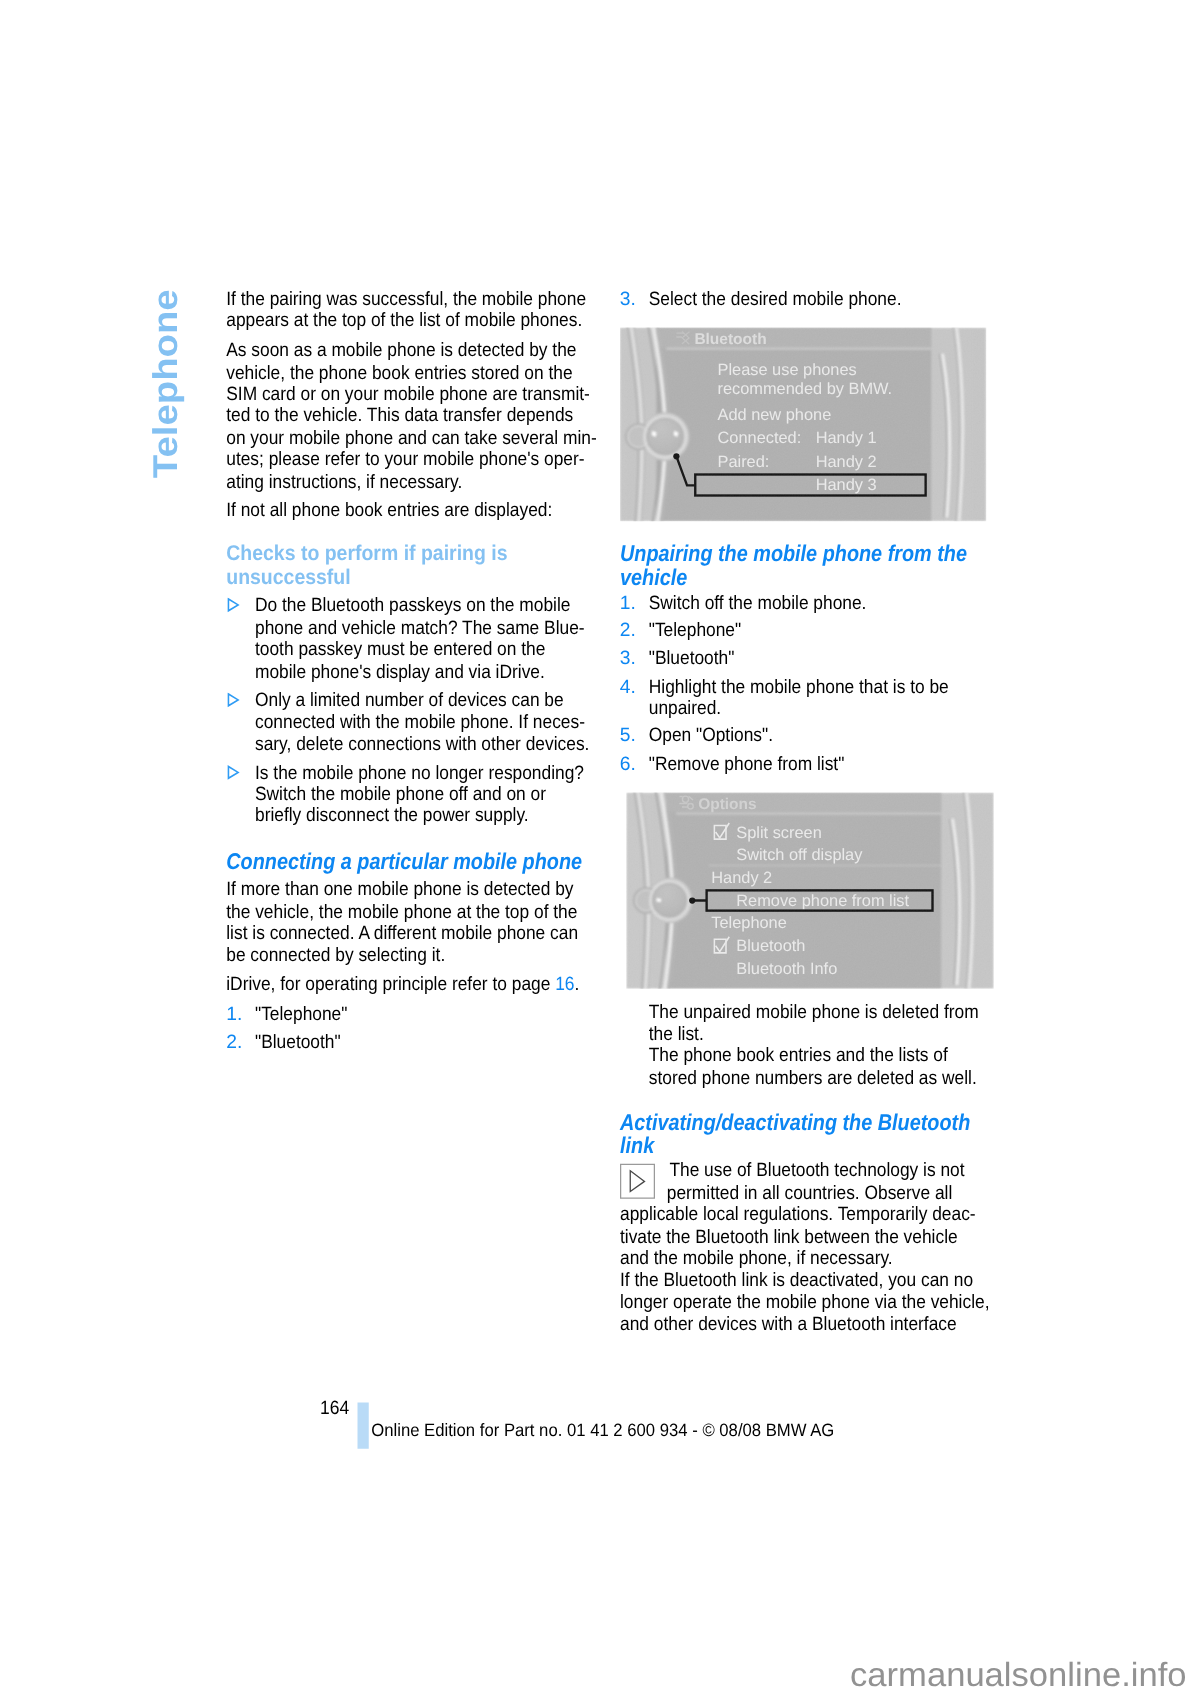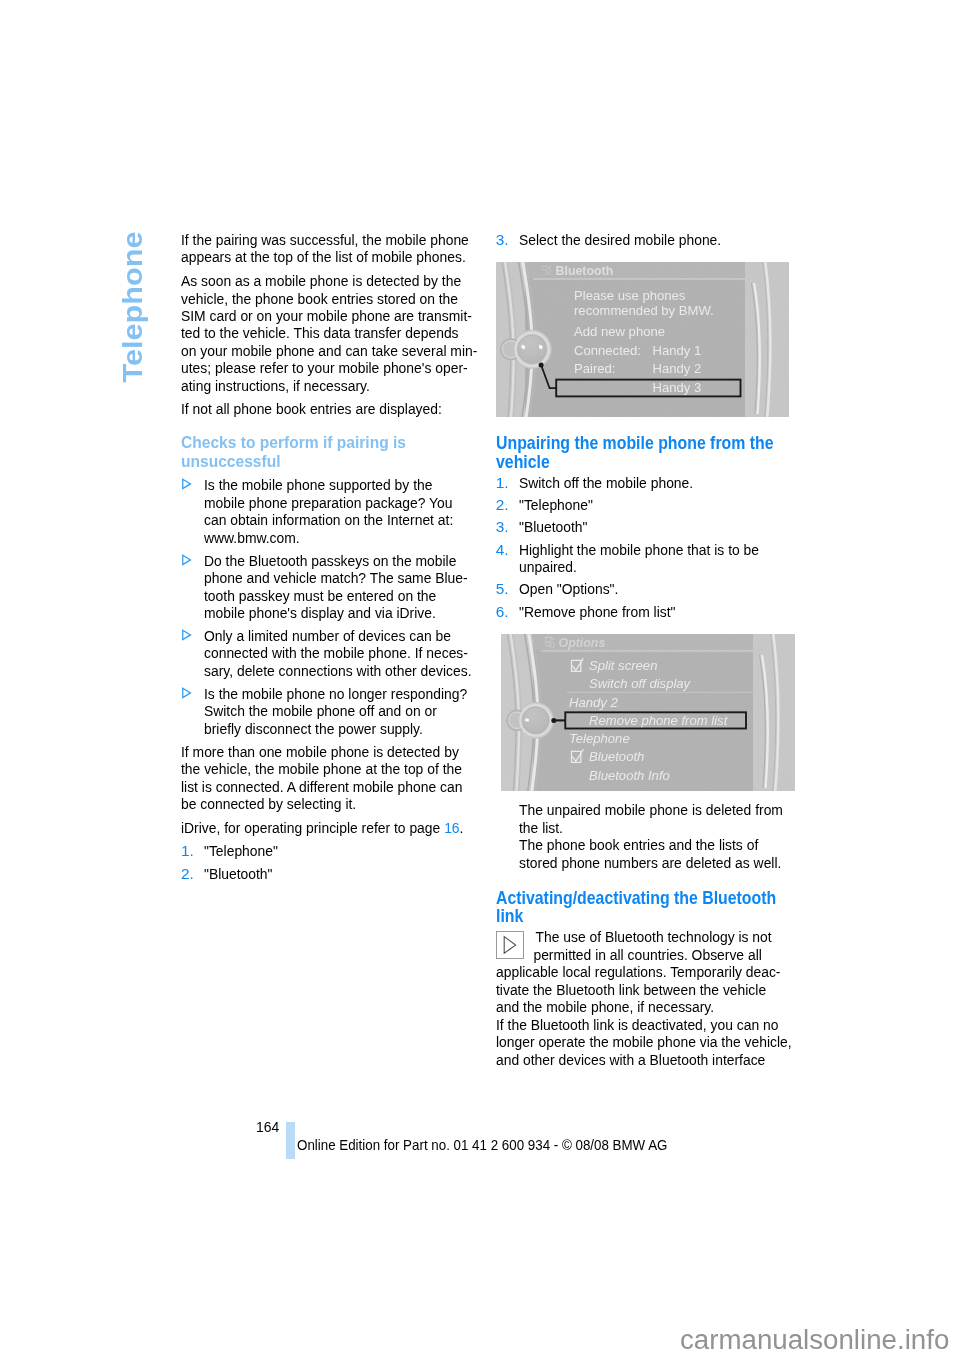--- a/index.html
+++ b/index.html
@@ -12,21 +12,21 @@
     white-space:nowrap;transform-origin:0 0;}
 
   .col{position:absolute;color:#000;}
   .col-left{left:181px;top:231px;width:293px;}
   .col-right{left:495.8px;top:231px;width:296px;}
 
   .ln{font-size:15.4px;line-height:17.45px;white-space:pre;
       display:block;transform:scaleX(0.902);transform-origin:0 0;}
 
   .para{margin:0 0 6.2px 0;}
-  .heading{margin:17.8px 0 3.0px 0;}
+  .heading{margin:17.8px 0 3.0px 0;font-style:italic;}
   .col-left .heading{margin-bottom:5.4px;}
   .heading .ln{font-size:18.2px;line-height:18.2px;font-weight:bold;color:#0c86f2;
       transform:scaleX(0.872);}
   .subheading{margin:16.5px 0 4.8px 0;}
   .subheading .ln{font-size:17px;line-height:18.6px;font-weight:bold;color:#84c1f2;
       transform:scaleX(0.916);}
 
   .bullet{position:relative;margin:0 0 5.5px 0;padding-left:23.3px;}
   .bullet .mk{position:absolute;left:-0.2px;top:2.0px;line-height:0;}
   .step{position:relative;margin:0 0 4.85px 0;padding-left:23.3px;}
@@ -35,21 +35,21 @@
 
   .indent-para{margin:0;padding-left:23.3px;}
 
   .note{position:relative;margin:0.8px 0 0 0;}
   .note-icon{position:absolute;left:0.3px;top:2.2px;width:28px;height:28.2px;border:1px solid #9a9a9a;box-sizing:border-box;}
   .note .ln.first{padding-left:43.8px;}
   .note .ln.second{padding-left:41.5px;}
 
   .figure{margin:13.1px 0 10.1px 0;}
   .figure svg{display:block;}
-  .figure.fig-options{margin-top:14.3px;margin-left:5px;margin-bottom:10.0px;font-style:italic;}
+  .figure.fig-options{margin-top:14.3px;margin-left:5px;margin-bottom:10.0px;}
 
   .pagenum{position:absolute;left:256.2px;top:1118px;font-size:15.4px;color:#000;
       transform:scaleX(0.907);transform-origin:0 0;}
   .footbar{position:absolute;left:285.5px;top:1121.8px;width:9.2px;height:37.4px;background:#b9dbf7;}
   .footer{position:absolute;left:296.9px;top:1137.4px;font-size:14.3px;color:#000;
       transform:scaleX(0.9337);transform-origin:0 0;white-space:pre;}
   .watermark{position:absolute;left:679.5px;top:1324.5px;font-size:26.8px;color:#929292;
       transform:scaleX(1.033);transform-origin:0 0;white-space:pre;}
 </style>
 </head>
@@ -77,29 +77,20 @@
         <div class="ln first">If not all phone book entries are displayed:</div>
       </div>
       <h3 class="subheading">
         <div class="ln first">Checks to perform if pairing is</div>
         <div class="ln second">unsuccessful</div>
       </h3>
       <div class="bullet">
         <span class="mk"><svg width="11" height="12" viewBox="0 0 11 12">
             <path d="M1.75 1.2 L9.5 5.9 L1.75 10.6 Z" fill="none" stroke="#2f9cf4" stroke-width="1.25" stroke-linejoin="miter"></path>
           </svg></span>
-        <div class="ln first">Is the mobile phone supported by the</div>
-        <div class="ln second">mobile phone preparation package? You</div>
-        <div class="ln">can obtain information on the Internet at:</div>
-        <div class="ln">www.bmw.com.</div>
-      </div>
-      <div class="bullet">
-        <span class="mk"><svg width="11" height="12" viewBox="0 0 11 12">
-            <path d="M1.75 1.2 L9.5 5.9 L1.75 10.6 Z" fill="none" stroke="#2f9cf4" stroke-width="1.25" stroke-linejoin="miter"></path>
-          </svg></span>
         <div class="ln first">Do the Bluetooth passkeys on the mobile</div>
         <div class="ln second">phone and vehicle match? The same Blue-</div>
         <div class="ln">tooth passkey must be entered on the</div>
         <div class="ln">mobile phone's display and via iDrive.</div>
       </div>
       <div class="bullet">
         <span class="mk"><svg width="11" height="12" viewBox="0 0 11 12">
             <path d="M1.75 1.2 L9.5 5.9 L1.75 10.6 Z" fill="none" stroke="#2f9cf4" stroke-width="1.25" stroke-linejoin="miter"></path>
           </svg></span>
         <div class="ln first">Only a limited number of devices can be</div>
@@ -107,20 +98,23 @@
         <div class="ln">sary, delete connections with other devices.</div>
       </div>
       <div class="bullet">
         <span class="mk"><svg width="11" height="12" viewBox="0 0 11 12">
             <path d="M1.75 1.2 L9.5 5.9 L1.75 10.6 Z" fill="none" stroke="#2f9cf4" stroke-width="1.25" stroke-linejoin="miter"></path>
           </svg></span>
         <div class="ln first">Is the mobile phone no longer responding?</div>
         <div class="ln second">Switch the mobile phone off and on or</div>
         <div class="ln">briefly disconnect the power supply.</div>
       </div>
+      <h2 class="heading">
+        <div class="ln first">Connecting a particular mobile phone</div>
+      </h2>
       <div class="para">
         <div class="ln first">If more than one mobile phone is detected by</div>
         <div class="ln second">the vehicle, the mobile phone at the top of the</div>
         <div class="ln">list is connected. A different mobile phone can</div>
         <div class="ln">be connected by selecting it.</div>
       </div>
       <div class="para">
         <div class="ln first"><span>iDrive, for operating principle refer to page </span><span class="ref">16</span><span>.</span></div>
       </div>
       <div class="step">

